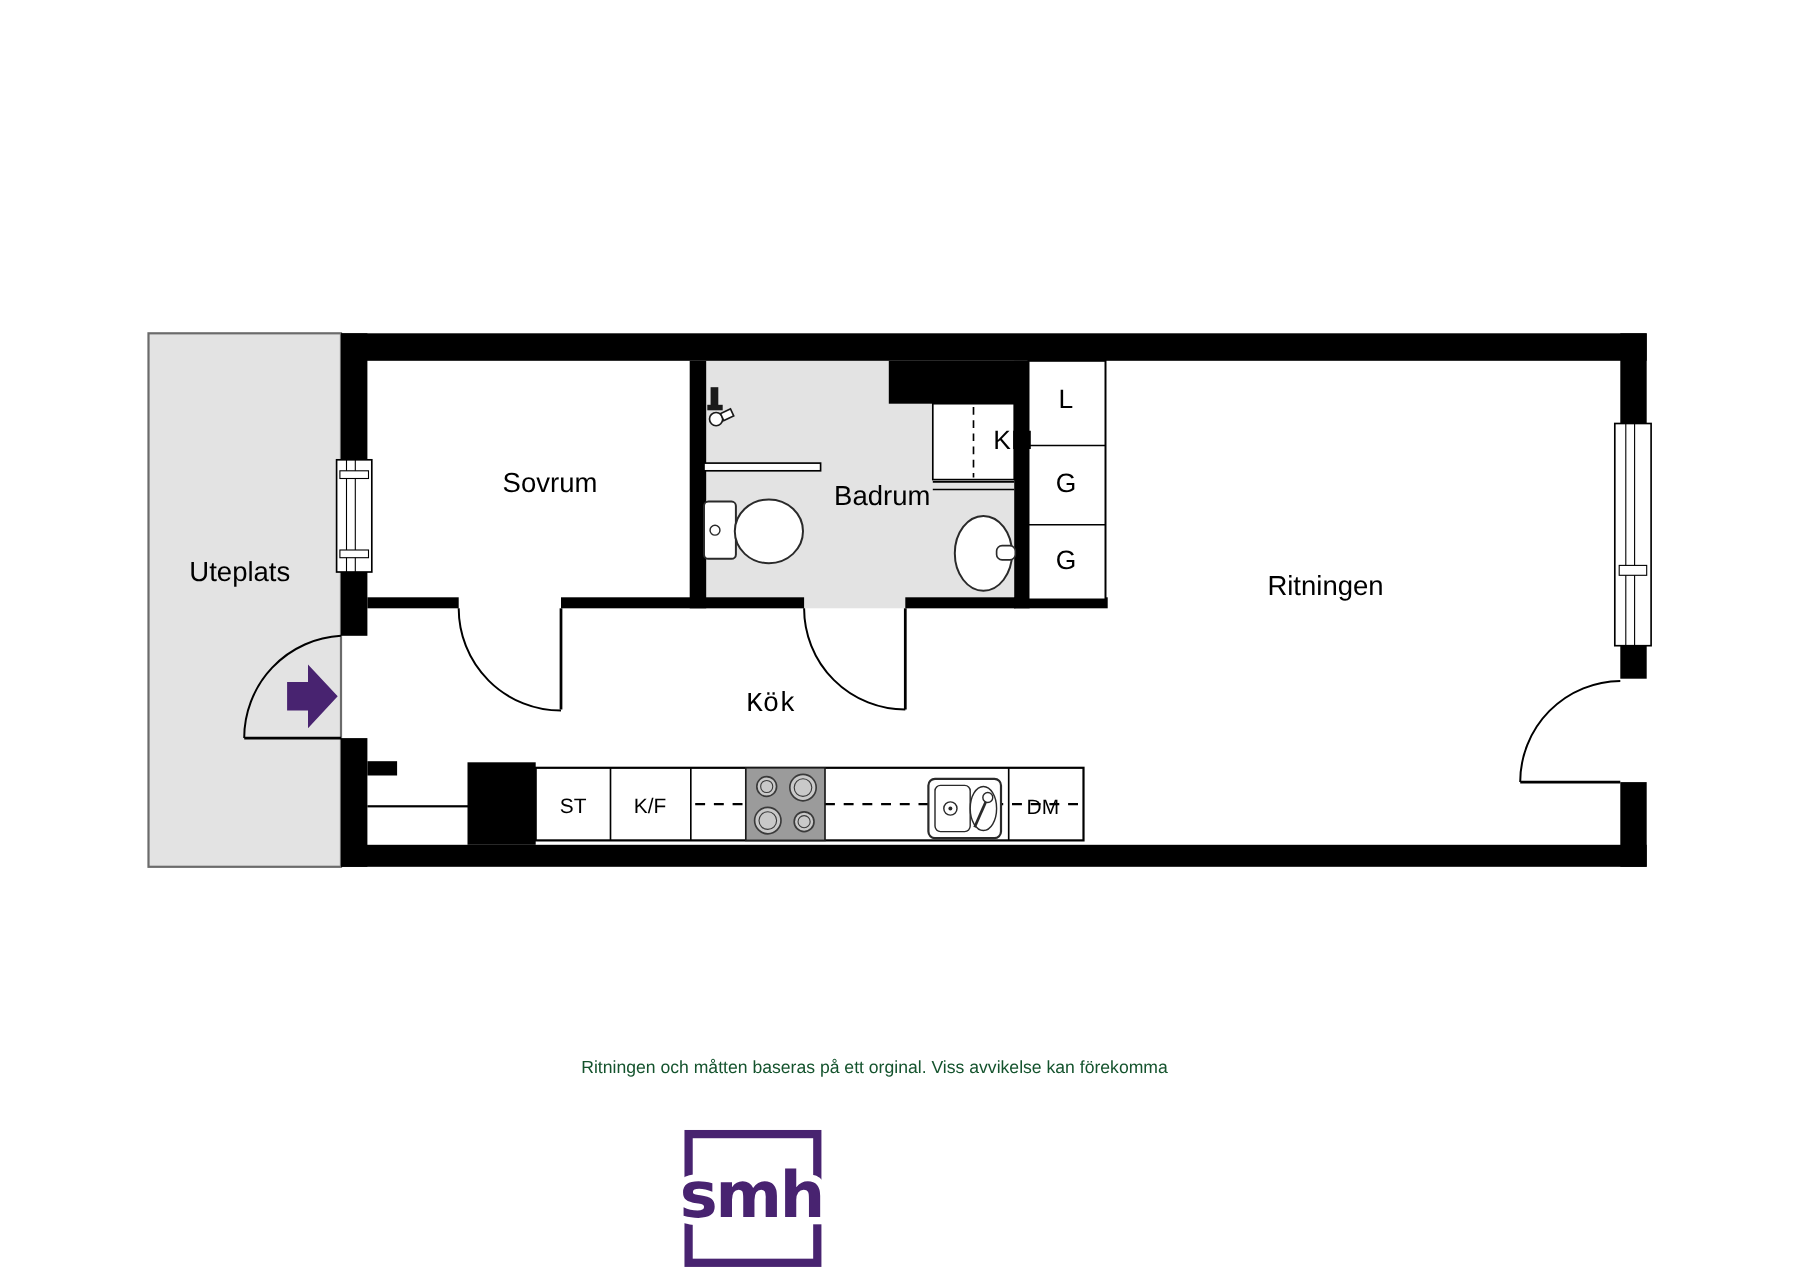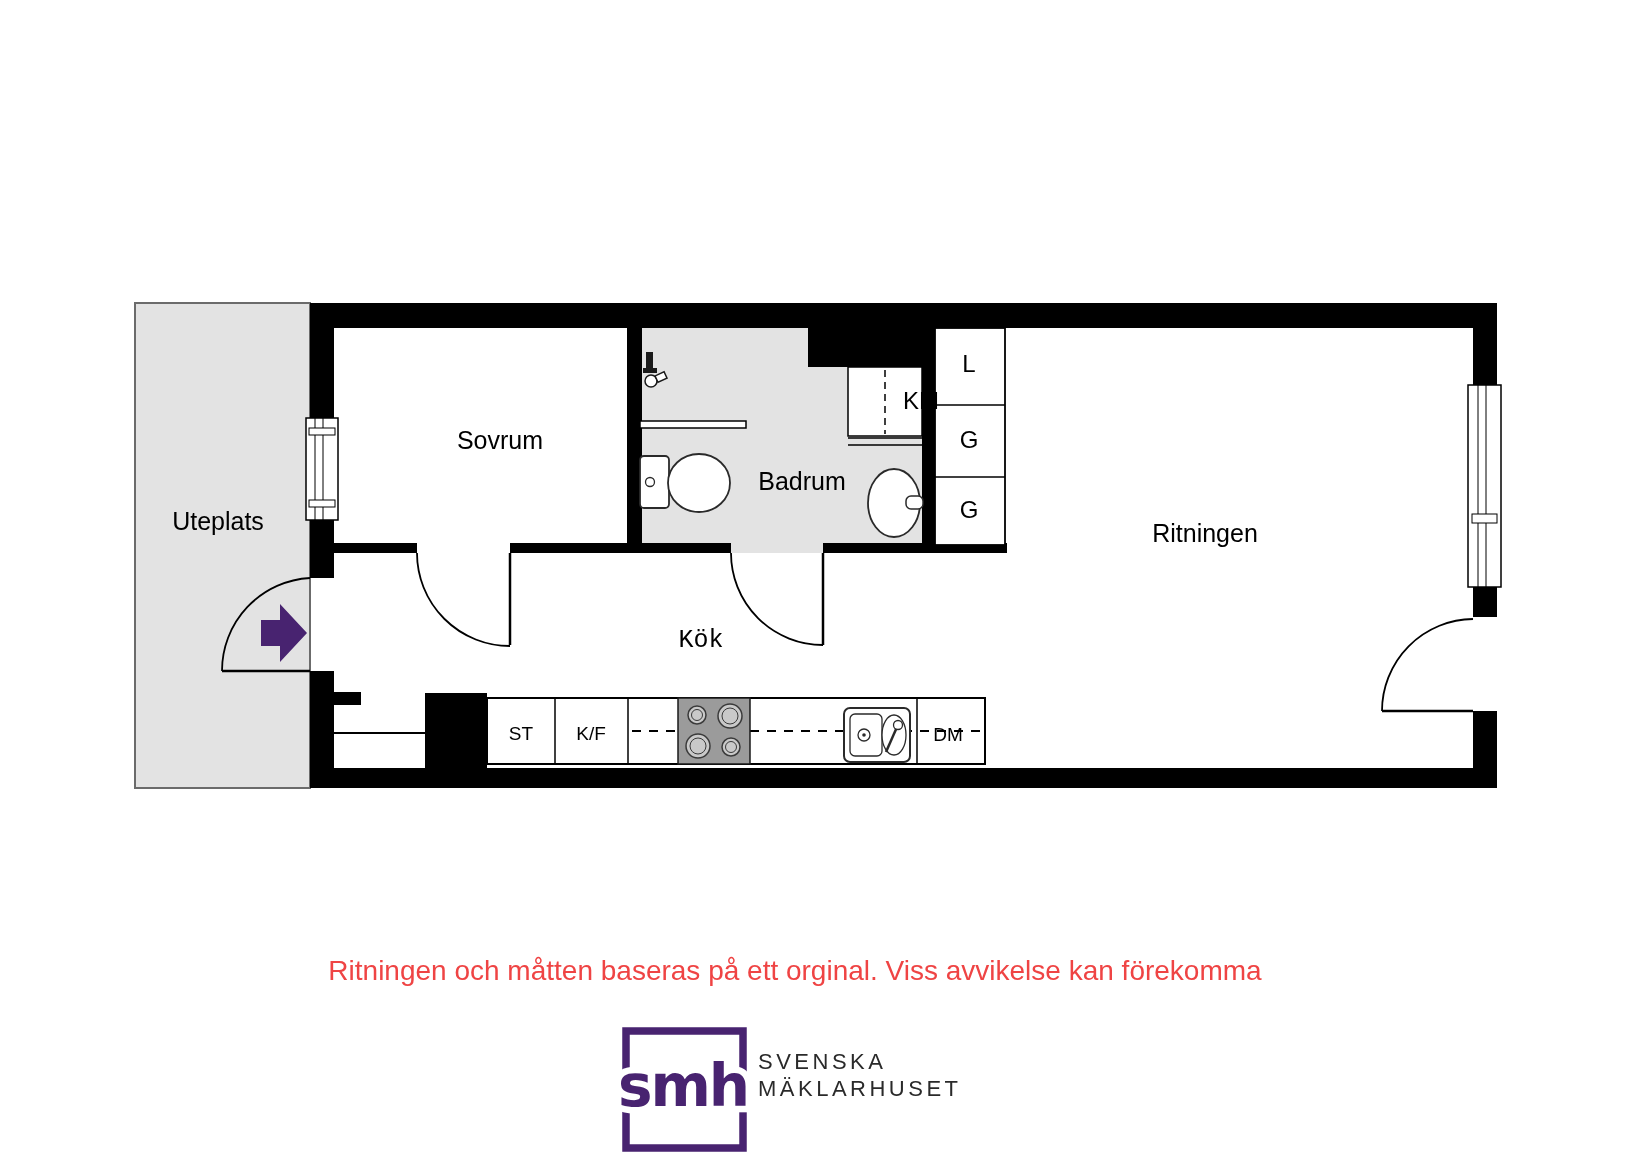--- a/index.html
+++ b/index.html
@@ -3,21 +3,21 @@
 <meta charset="utf-8">
 <style>
   html,body{margin:0;padding:0;background:#fff;}
   .canvas{position:relative;width:1650px;height:1166px;background:#fff;overflow:hidden;
           font-family:"Liberation Sans",sans-serif;color:#000;}
   .plan-svg{position:absolute;left:0;top:0;}
   .lbl{position:absolute;transform:translate(-50%,-50%);white-space:nowrap;
        font-size:25px;color:#000;}
   .lbl.small{font-size:24px;}
   .lbl.counter{font-size:19px;}
-  .disclaimer{position:absolute;transform:translate(-50%,-50%);font-size:28px;color:#ef4444;
+  .disclaimer{position:absolute;transform:translate(-50%,-50%);font-size:16px;color:#14532d;
               white-space:nowrap;}
   .logo{position:absolute;left:560px;top:1000px;width:560px;height:160px;}
   .logo-text{position:absolute;left:198px;top:48px;font-size:22px;color:#2a2a2a;
              font-weight:500;letter-spacing:3.5px;line-height:27px;}
 </style>
 </head>
 <body>
 
 <div class="canvas">
 
@@ -132,38 +132,34 @@
         <circle cx="864" cy="735" r="6" fill="#fff" stroke="#2a2a2a" stroke-width="1.3"></circle>
         <circle cx="864" cy="735" r="1.8" fill="#2a2a2a"></circle>
         <line x1="886" y1="752" x2="897" y2="727" stroke="#2a2a2a" stroke-width="2.5"></line>
         <circle cx="898" cy="725" r="4.5" fill="#fff" stroke="#2a2a2a" stroke-width="1.3"></circle>
       </g>
     </g>
   </svg>
 
   <div class="lbl" style="left:218px;top:521px;">Uteplats</div>
   <div class="lbl" style="left:463px;top:440px;margin-left:37px;">Sovrum</div>
-  <div class="lbl" style="left:802px;top:481px;">Badrum</div>
+  <div class="lbl" style="left:802px;top:452px;">Badrum</div>
   <div class="lbl" style="left:701px;top:640px;font-family:Liberation Mono, monospace;">Kök</div>
   <div class="lbl" style="left:1205px;top:533px;">Ritningen</div>
   <div class="lbl small" style="left:885px;top:401px;margin-left:36px;">KM</div>
   <div class="lbl small" style="left:969px;top:364px;">L</div>
   <div class="lbl small" style="left:969px;top:440px;">G</div>
   <div class="lbl small" style="left:969px;top:510px;">G</div>
   <div class="lbl counter" style="left:521px;top:734px;">ST</div>
   <div class="lbl counter" style="left:591px;top:734px;">K/F</div>
   <div class="lbl counter" style="left:948px;top:735px;">DM</div>
 
   <div class="disclaimer" style="left:795px;top:971px;">Ritningen och måtten baseras på ett orginal. Viss avvikelse kan förekomma</div>
 
   <div class="logo">
     <svg width="560" height="160" viewBox="0 0 560 160">
       <rect x="66" y="31" width="117" height="117" fill="none" stroke="#482370" stroke-width="7.5"></rect>
       <text x="123" y="106" text-anchor="middle" font-family="DejaVu Sans, sans-serif" font-weight="bold" font-size="58" fill="#fff" stroke="#fff" stroke-width="13" letter-spacing="-2">smh</text>
       <text x="123" y="106" text-anchor="middle" font-family="DejaVu Sans, sans-serif" font-weight="bold" font-size="58" fill="#482370" letter-spacing="-2">smh</text>
     </svg>
-    <div class="logo-text">
-      <div>SVENSKA</div>
-      <div>MÄKLARHUSET</div>
-    </div>
   </div>
 
 </div>
 
 </body></html>

